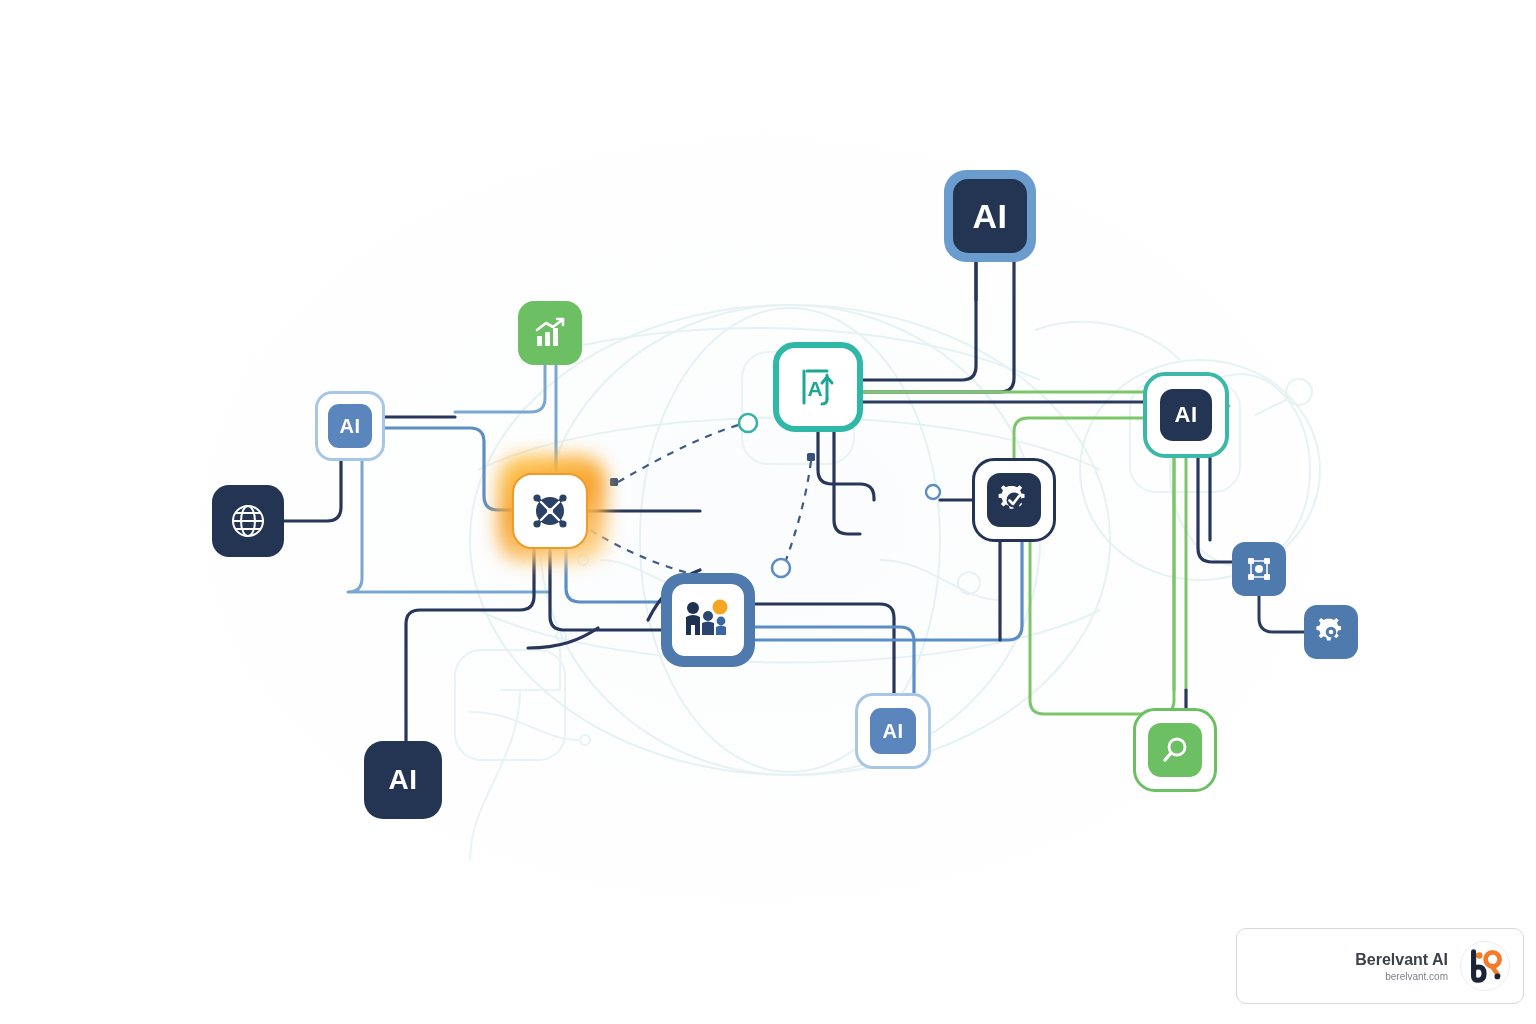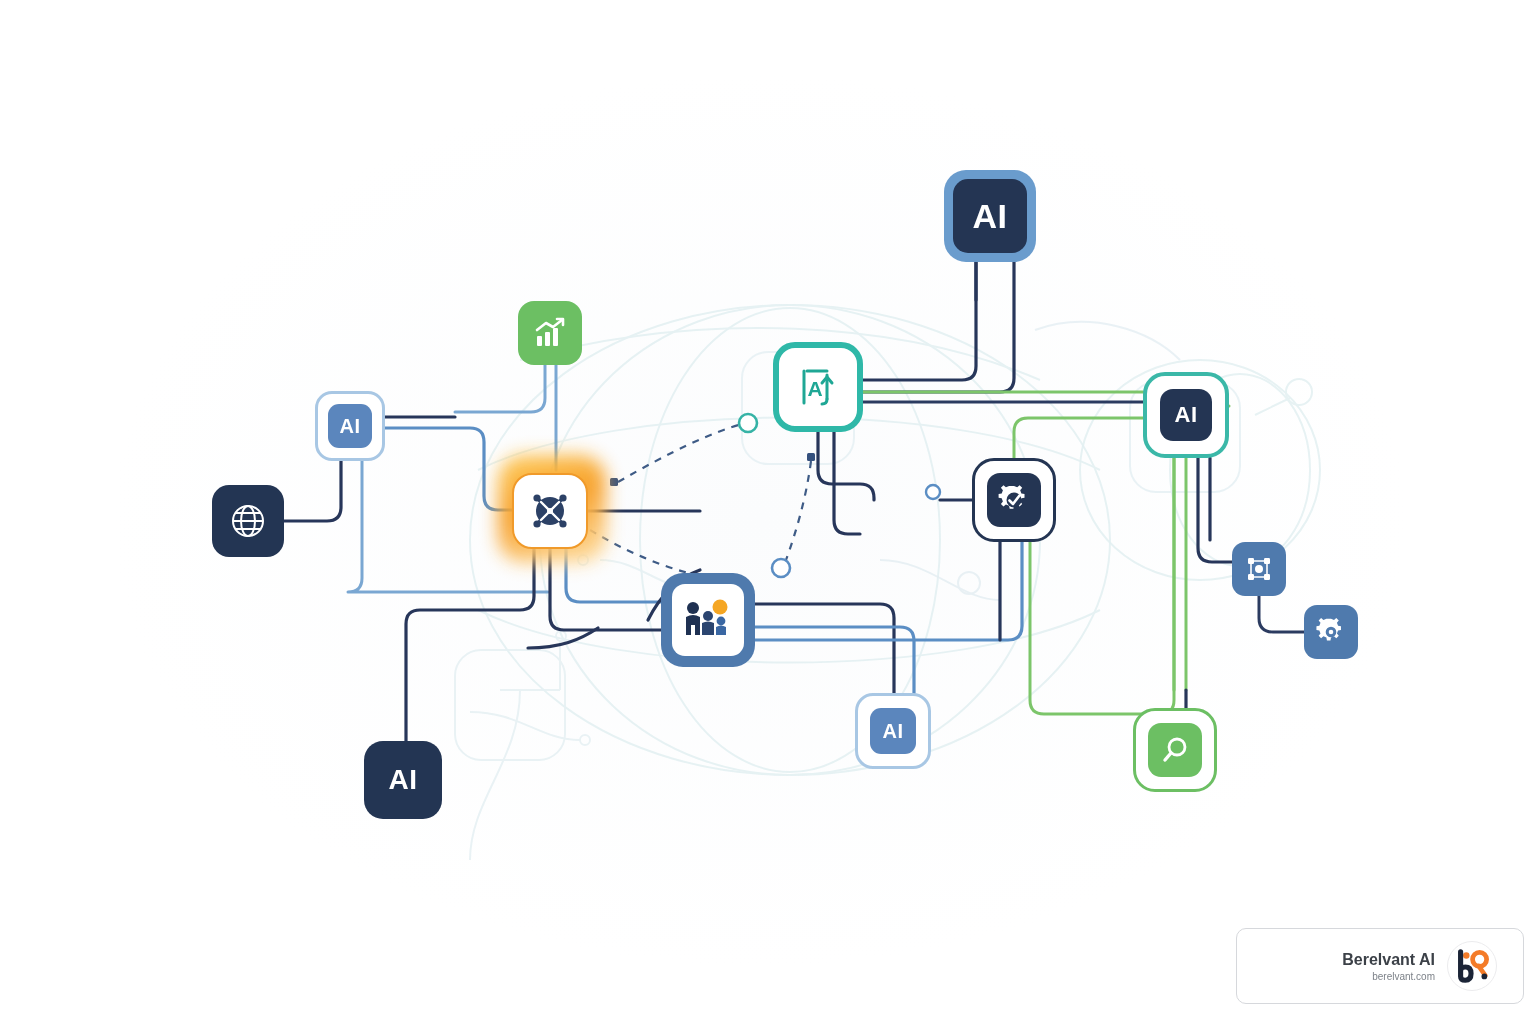--- a/index.html
+++ b/index.html
@@ -44,21 +44,21 @@
     letter-spacing:0.5px;
     line-height:1;
     font-family:"Liberation Sans", sans-serif;
   }
 
   
   #badge{
     position:absolute;left:1236px;top:928px;width:288px;height:76px;
     border:1px solid #d6d8dc;border-radius:10px;background:#ffffff;
     display:flex;align-items:center;justify-content:flex-end;
-    padding-right:26px;box-sizing:border-box;z-index:10;
+    padding-right:13px;box-sizing:border-box;z-index:10;
   }
   #badge .txt{text-align:right;margin-right:12px;}
   #badge .bname{font-size:16px;font-weight:bold;color:#3c4148;line-height:1.25;}
   #badge .burl{font-size:10px;color:#7d8289;line-height:1.3;}
   #badge .logo{
     width:48px;height:48px;border-radius:50%;
     border:1px solid #ececee;background:#fff;
     display:flex;align-items:center;justify-content:center;
   }
 </style>

